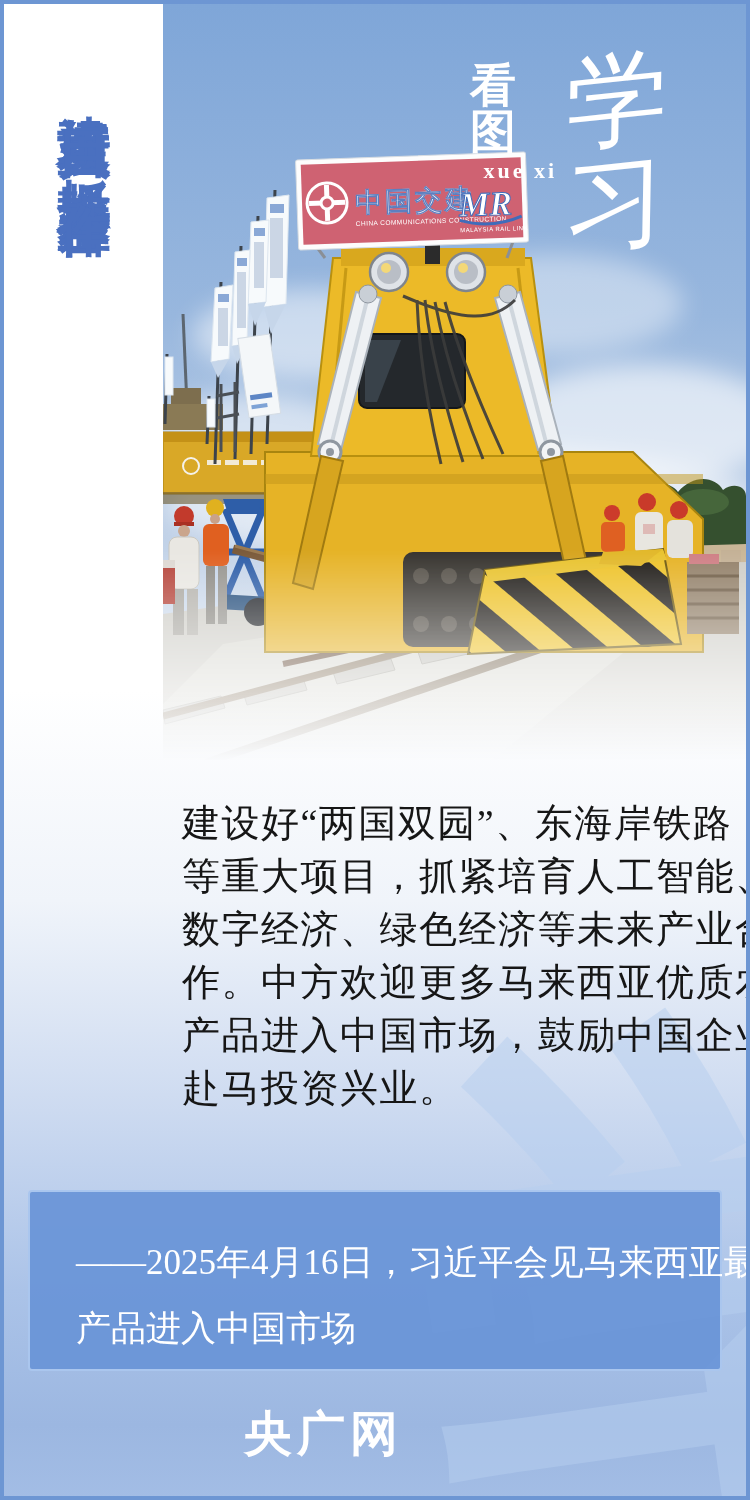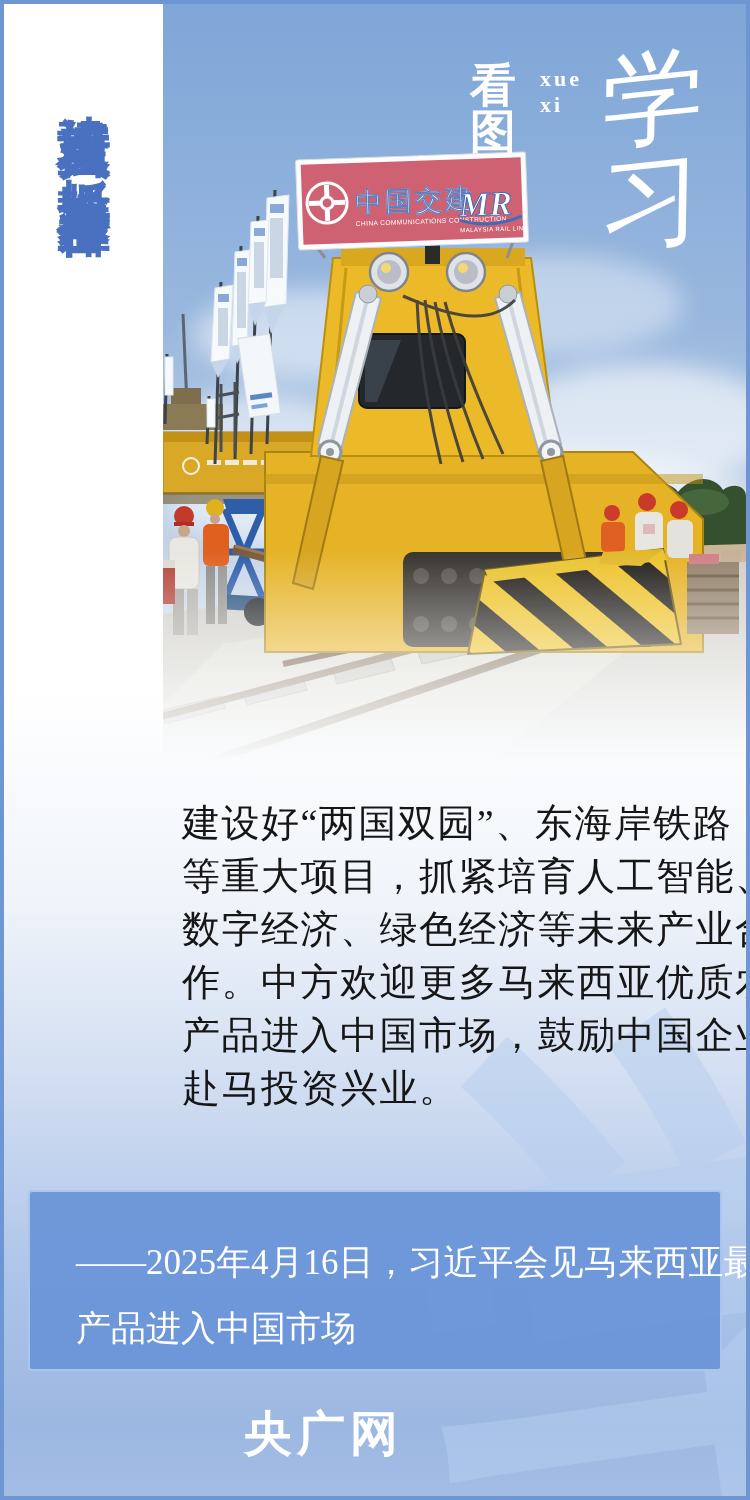--- a/index.html
+++ b/index.html
@@ -6,21 +6,21 @@
   body{width:750px;height:1500px;font-family:"Liberation Serif",serif;}
   .poster{position:relative;width:750px;height:1500px;overflow:hidden;
     background:linear-gradient(180deg,#ffffff 0%,#ffffff 46%,#f0f4fa 60%,#cfdcf1 73%,#abc3e8 86%,#9cb7e1 95%,#a3bde5 100%);}
   .frame{position:absolute;inset:0;border:4px solid #6d96d3;z-index:50;pointer-events:none;}
   .watermark{position:absolute;left:420px;top:1000px;font-size:640px;line-height:1;
     color:#b7cfef;opacity:.5;transform:rotate(-8deg);z-index:1;font-weight:700;}
   .photo{position:absolute;left:163px;top:4px;width:583px;height:780px;z-index:2;
     -webkit-mask-image:linear-gradient(180deg,#000 0%,#000 70%,rgba(0,0,0,0) 97%);
             mask-image:linear-gradient(180deg,#000 0%,#000 70%,rgba(0,0,0,0) 97%);}
   .brand{position:absolute;left:470px;top:62px;z-index:10;color:#fff;display:flex;align-items:flex-start;}
-  .brand-left{display:flex;flex-direction:row;align-items:flex-start;}
+  .brand-left{display:flex;flex-direction:column;align-items:flex-end;}
   .brand-bold{font-family:"Liberation Sans",sans-serif;font-weight:800;font-size:46px;line-height:1;letter-spacing:2px;}
   .brand-sub{font-family:Liberation Serif, serif;font-weight:700;font-size:22px;letter-spacing:3px;margin-top:4px;}
   .brand-script{font-size:102px;line-height:1;margin-left:8px;margin-top:-16px;
     transform:rotate(-6deg) skewX(-7deg);font-weight:400;}
   .vtitle{position:absolute;left:56px;top:72px;z-index:4;display:flex;flex-direction:column;align-items:center;gap:44px;
     color:#4a70c0;font-weight:700;font-size:53px;}
   .vtitle span{writing-mode:vertical-rl;text-orientation:upright;letter-spacing:3px;line-height:1.05;}
   .quote{position:absolute;left:182px;top:797px;z-index:4;color:#161616;font-size:38px;line-height:53px;letter-spacing:1.5px;}
   .quote div{white-space:nowrap;}
   .attr-box{position:absolute;left:28px;top:1190px;width:694px;height:181px;box-sizing:border-box;z-index:3;

